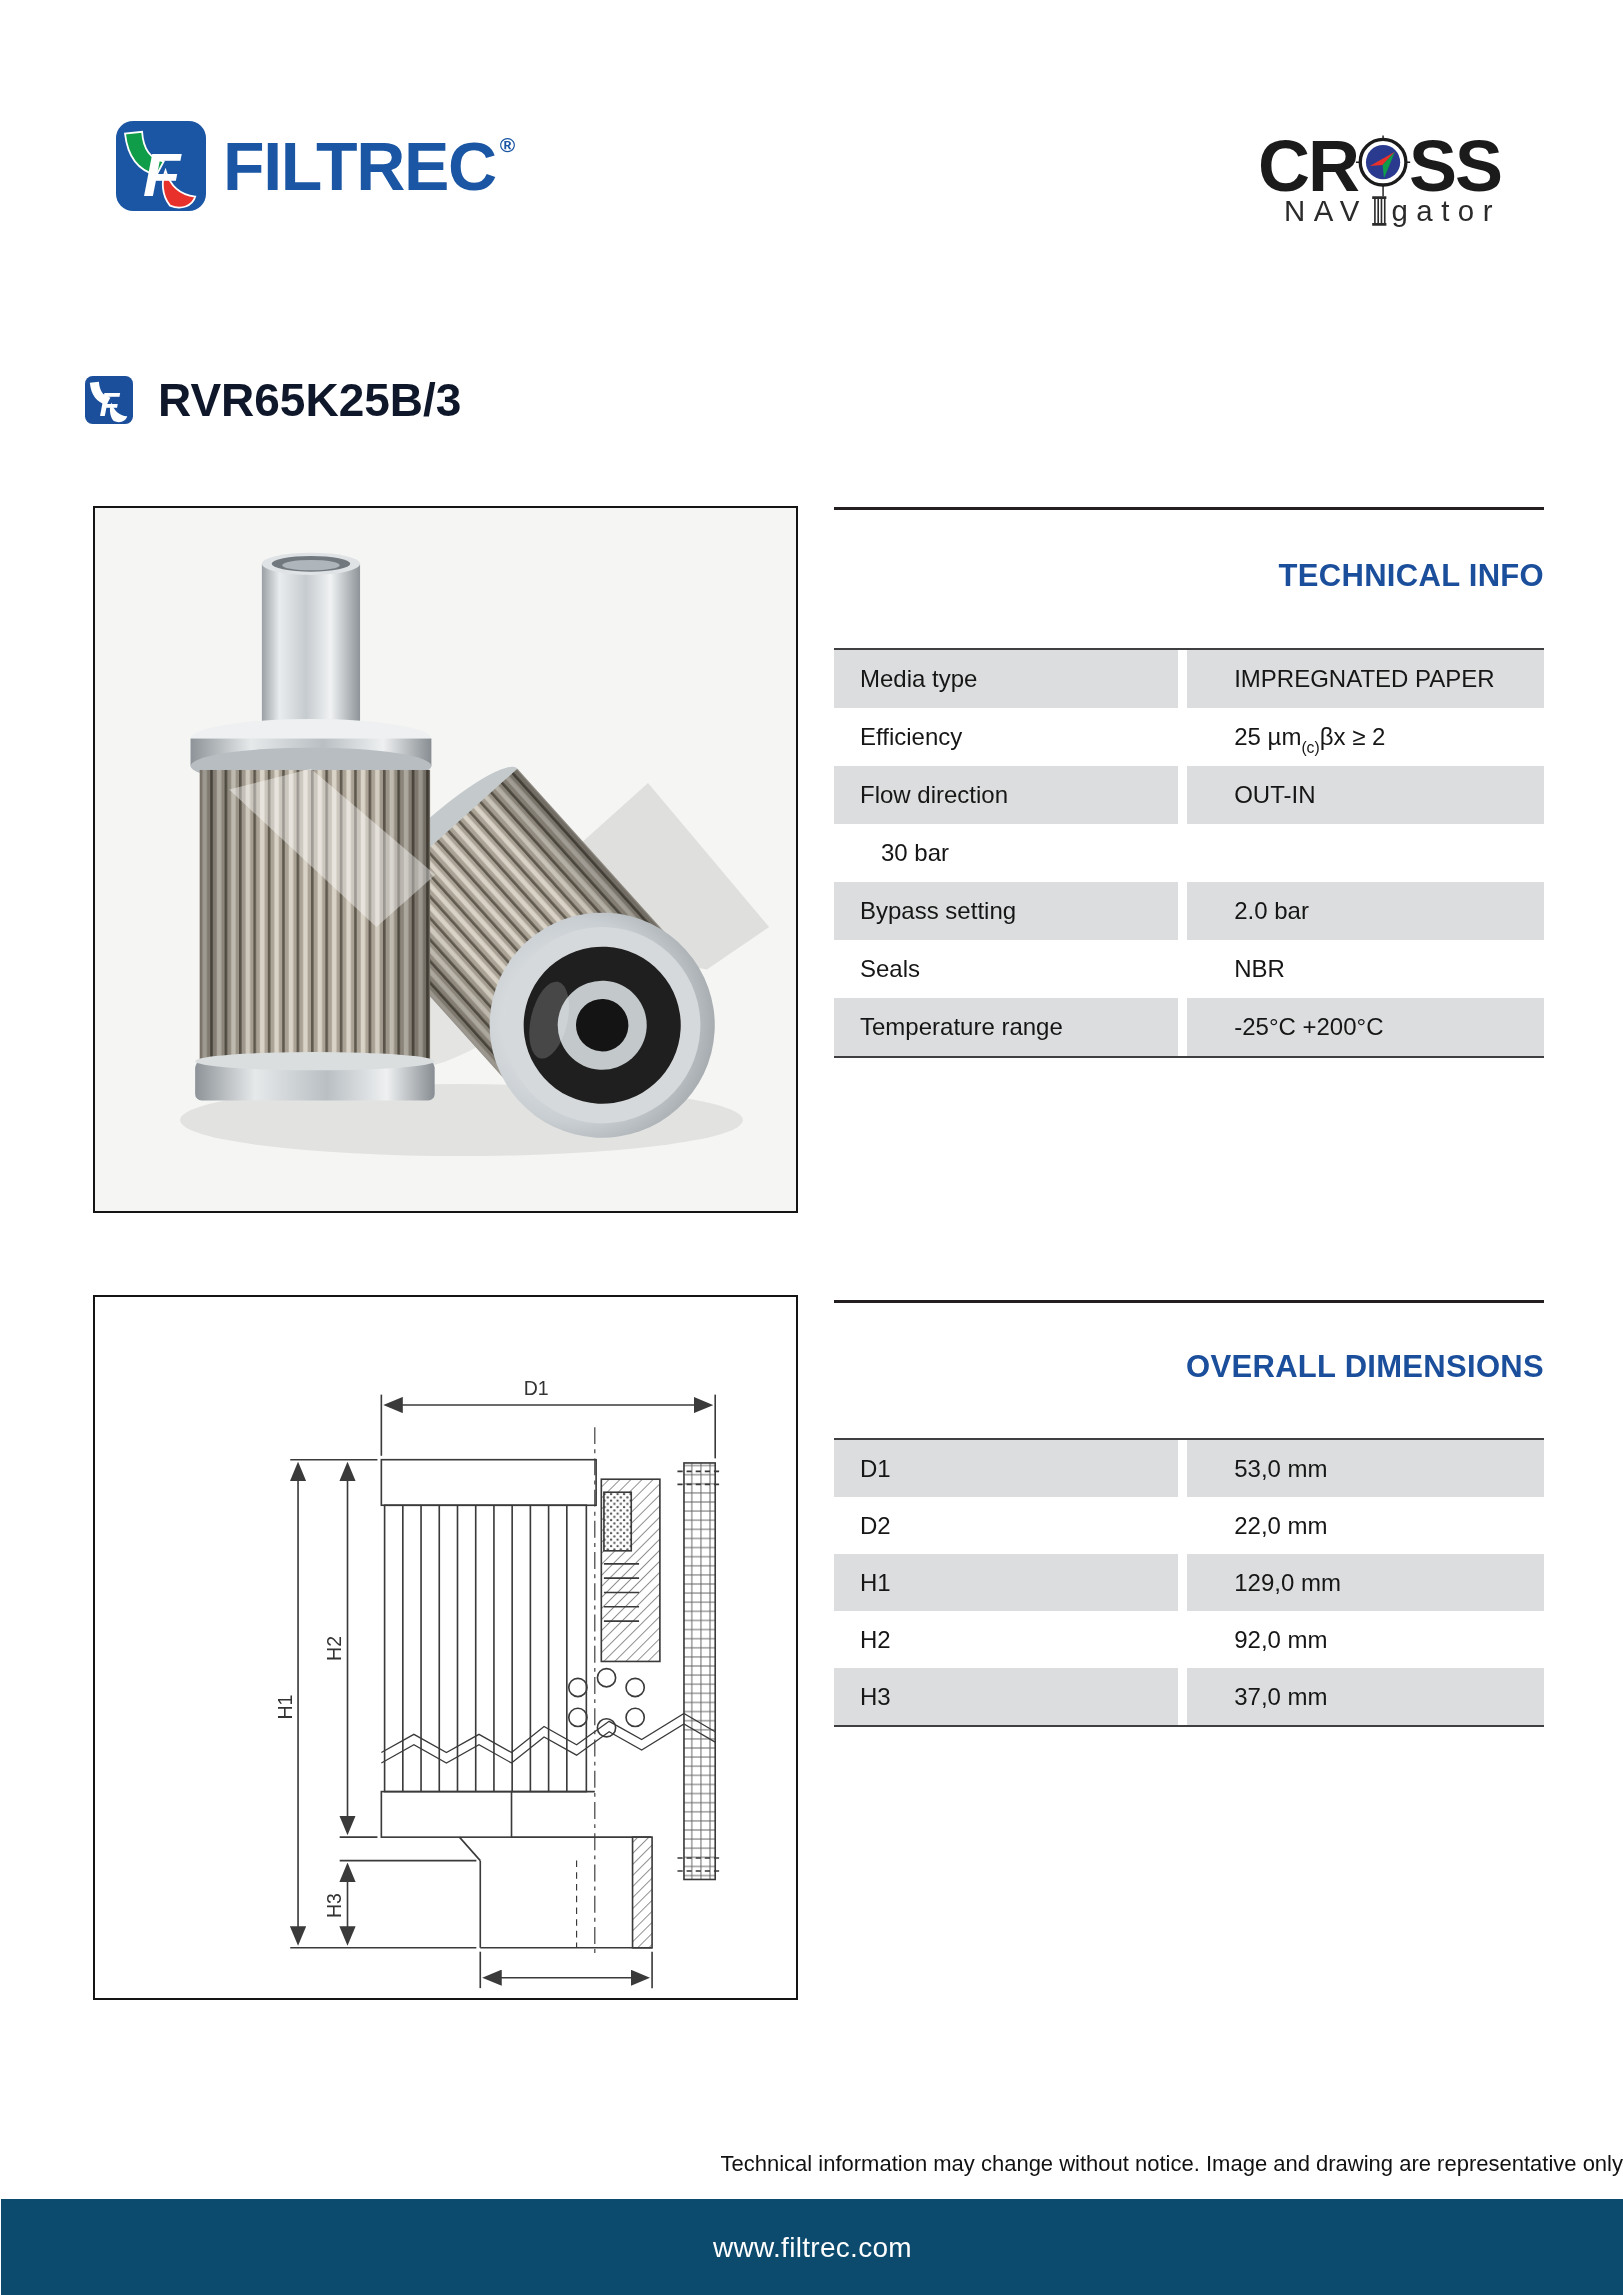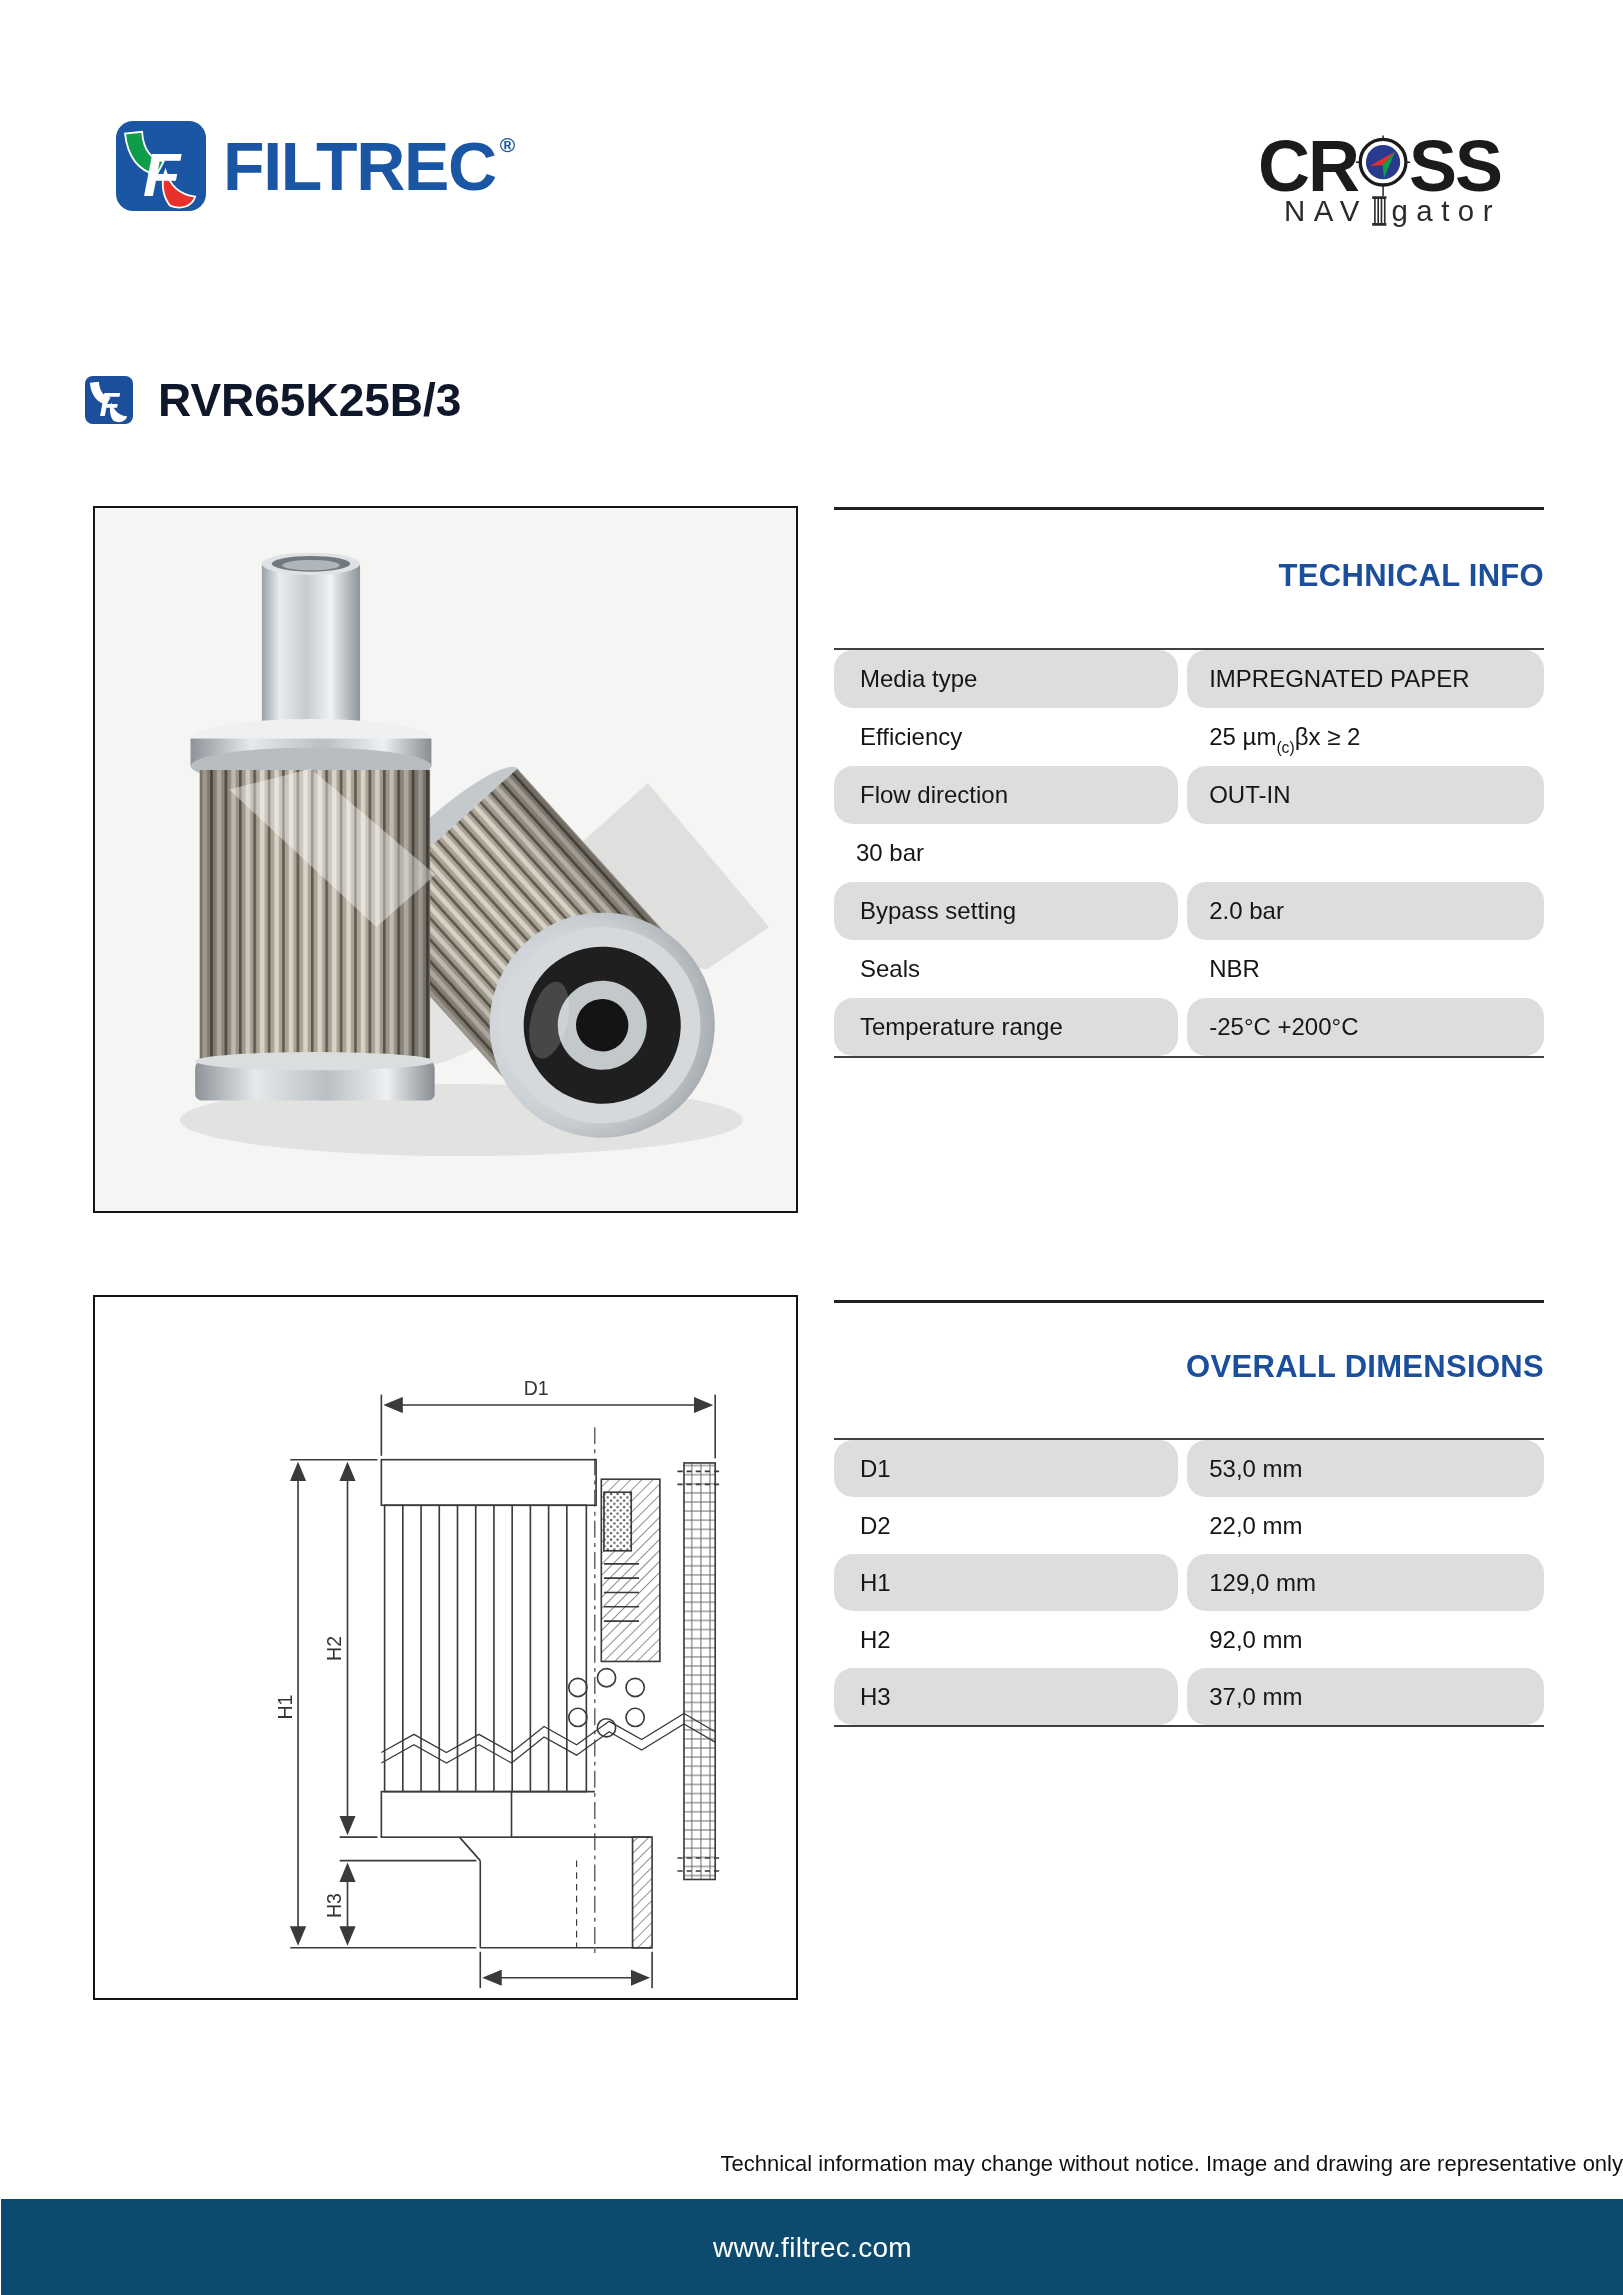--- a/index.html
+++ b/index.html
@@ -18,23 +18,23 @@
   
   .imgbox{position:absolute;left:93px;width:701px;border:2px solid #141414;background:#F5F5F3;}
   .photo-box{top:506px;height:703px;}
   .draw-box{top:1295px;height:701px;background:#ffffff;}
   .imgbox svg{position:absolute;left:0;top:0;}
   
   .rule{position:absolute;left:834px;width:710px;height:3.3px;background:#231F20;}
   .sec-title{position:absolute;left:834px;width:710px;text-align:right;font-size:31px;font-weight:800;color:#1B4F9C;letter-spacing:0.3px;}
   .spec-table{position:absolute;left:834px;width:710px;border-top:2.6px solid #3F3F41;border-bottom:2.6px solid #3F3F41;}
   .spec-row{display:flex;column-gap:9.2px;background:#ffffff;}
-  .spec-row .cell{display:flex;align-items:center;font-size:24px;color:#161616;border-radius:19px;}
+  .spec-row .cell{display:flex;align-items:center;font-size:24px;color:#161616;}
   .spec-row .lbl{width:344px;padding-left:26px;box-sizing:border-box;flex:0 0 auto;}
-  .spec-row .val{flex:1 1 auto;padding-left:22px;}
+  .spec-row .val{flex:1 1 auto;padding-left:47px;}
   .t-tech .spec-row{height:58px;}
   .t-dim  .spec-row{height:57px;}
   .spec-row.striped .cell{background:#DCDDDE;}
   .sub{font-size:15.7px;align-self:flex-end;padding-bottom:9.2px;}
   
   .disclaimer{position:absolute;left:0;top:2151px;width:100%;text-align:right;font-size:22px;color:#111111;}
   .footer-bar{position:absolute;left:1px;top:2199px;width:100%;height:97px;background:#0c4a6e;display:flex;align-items:center;justify-content:center;}
   .footer-bar .site{color:#ffffff;font-size:28px;letter-spacing:0.3px;}
   
   .cross-row1{display:flex;align-items:center;line-height:1;}

